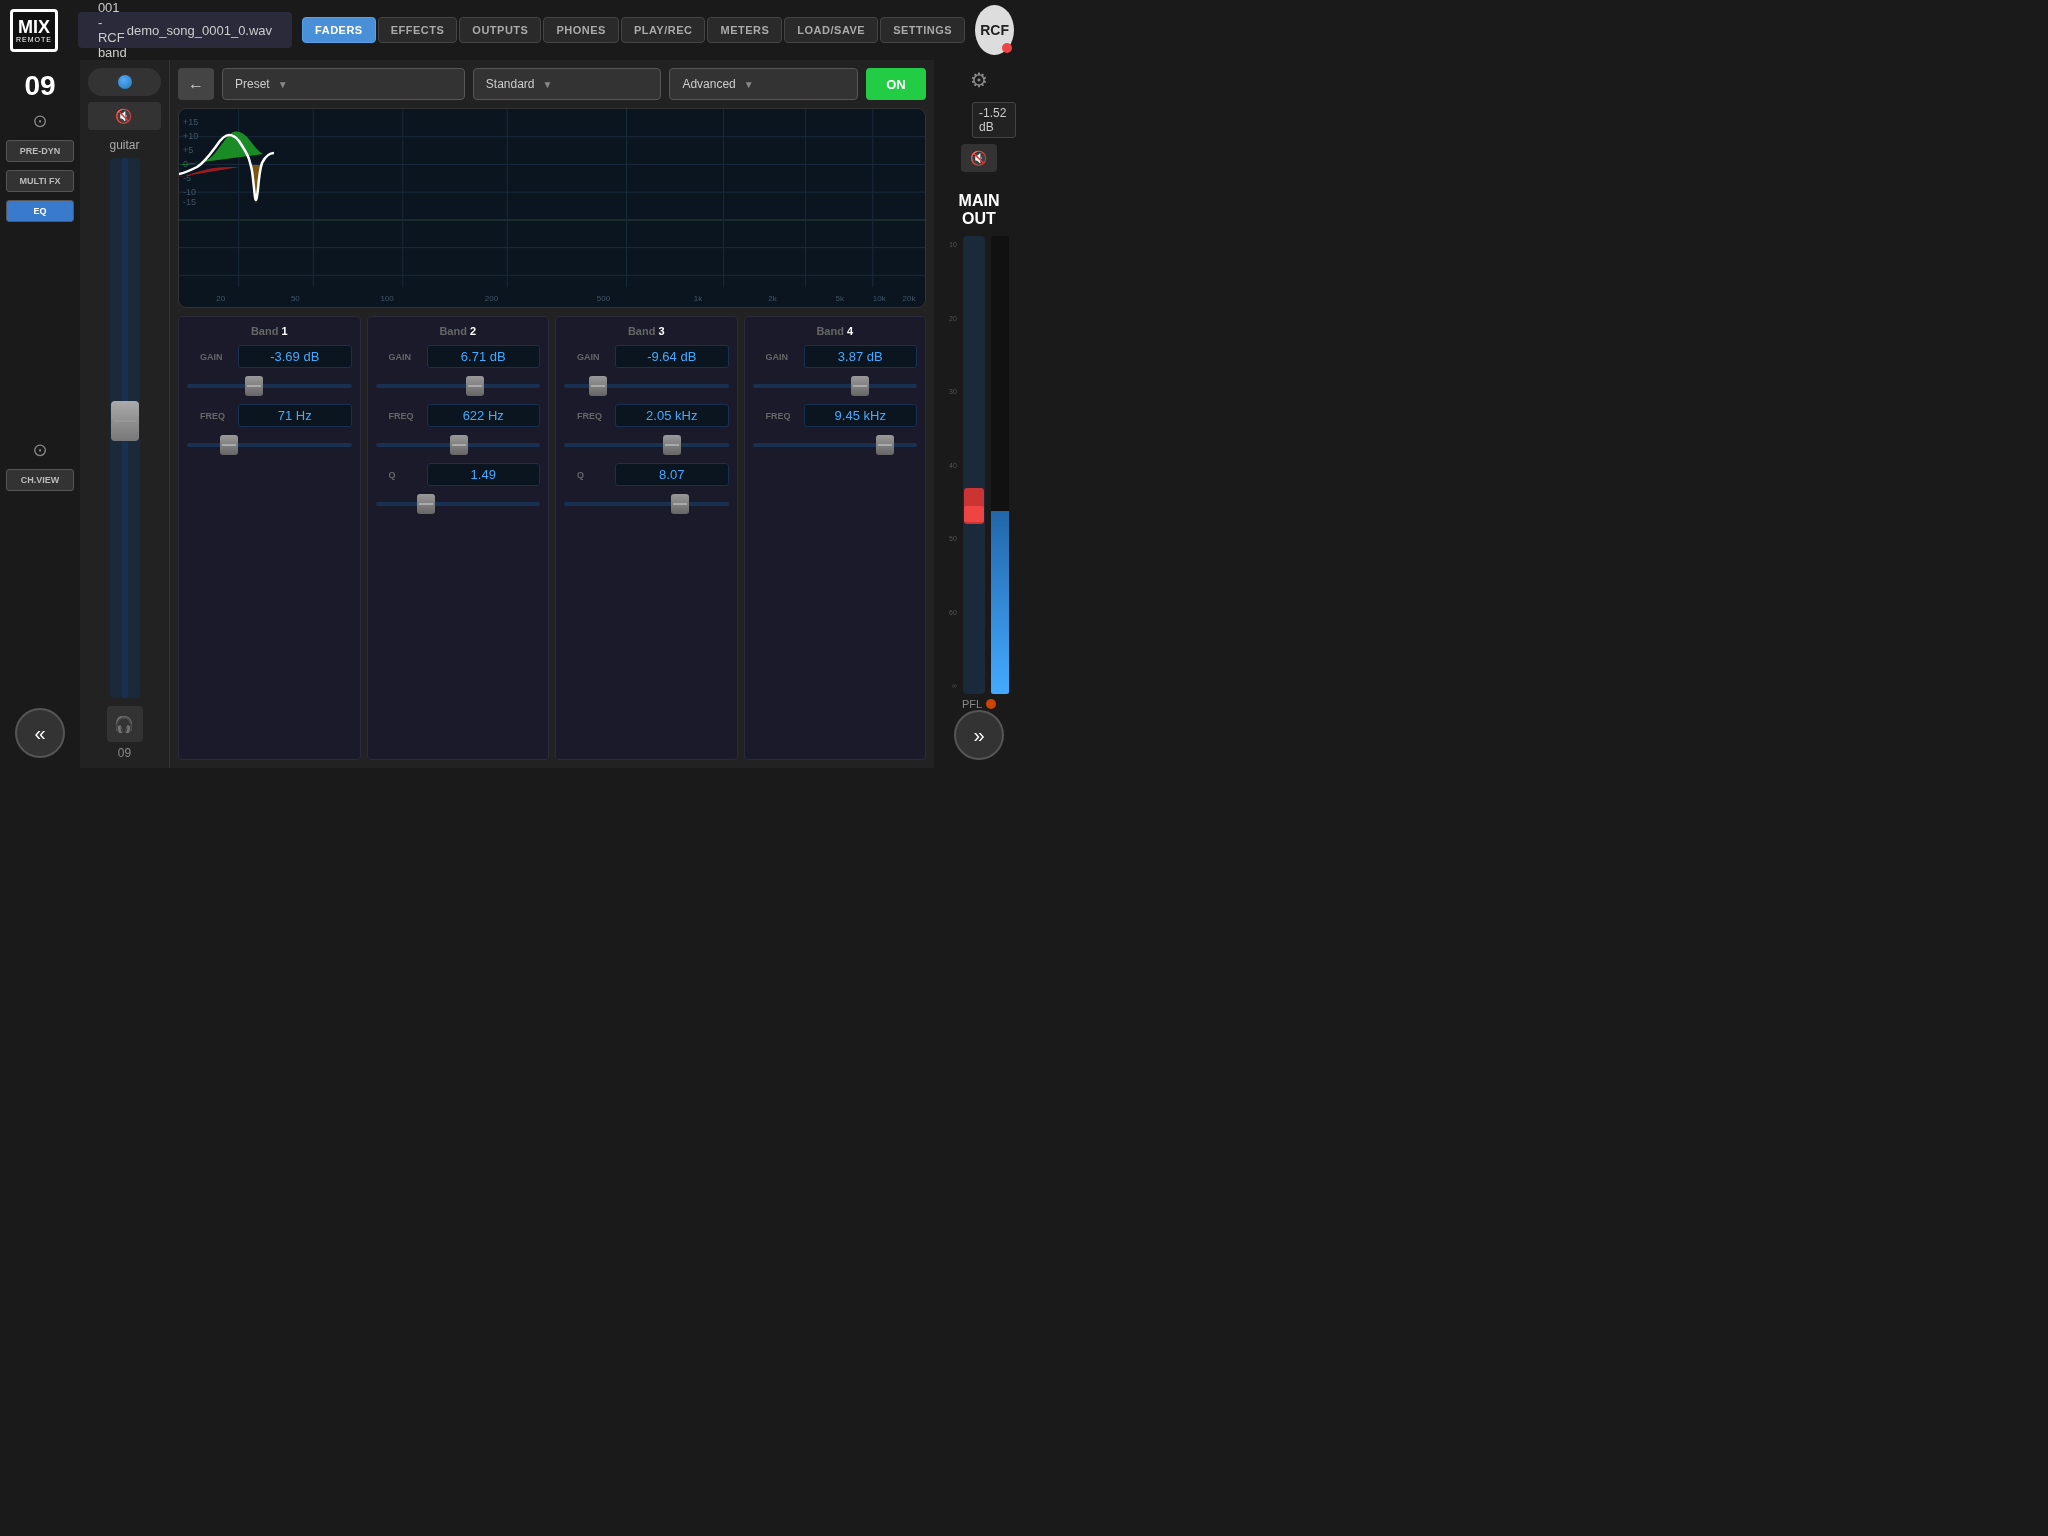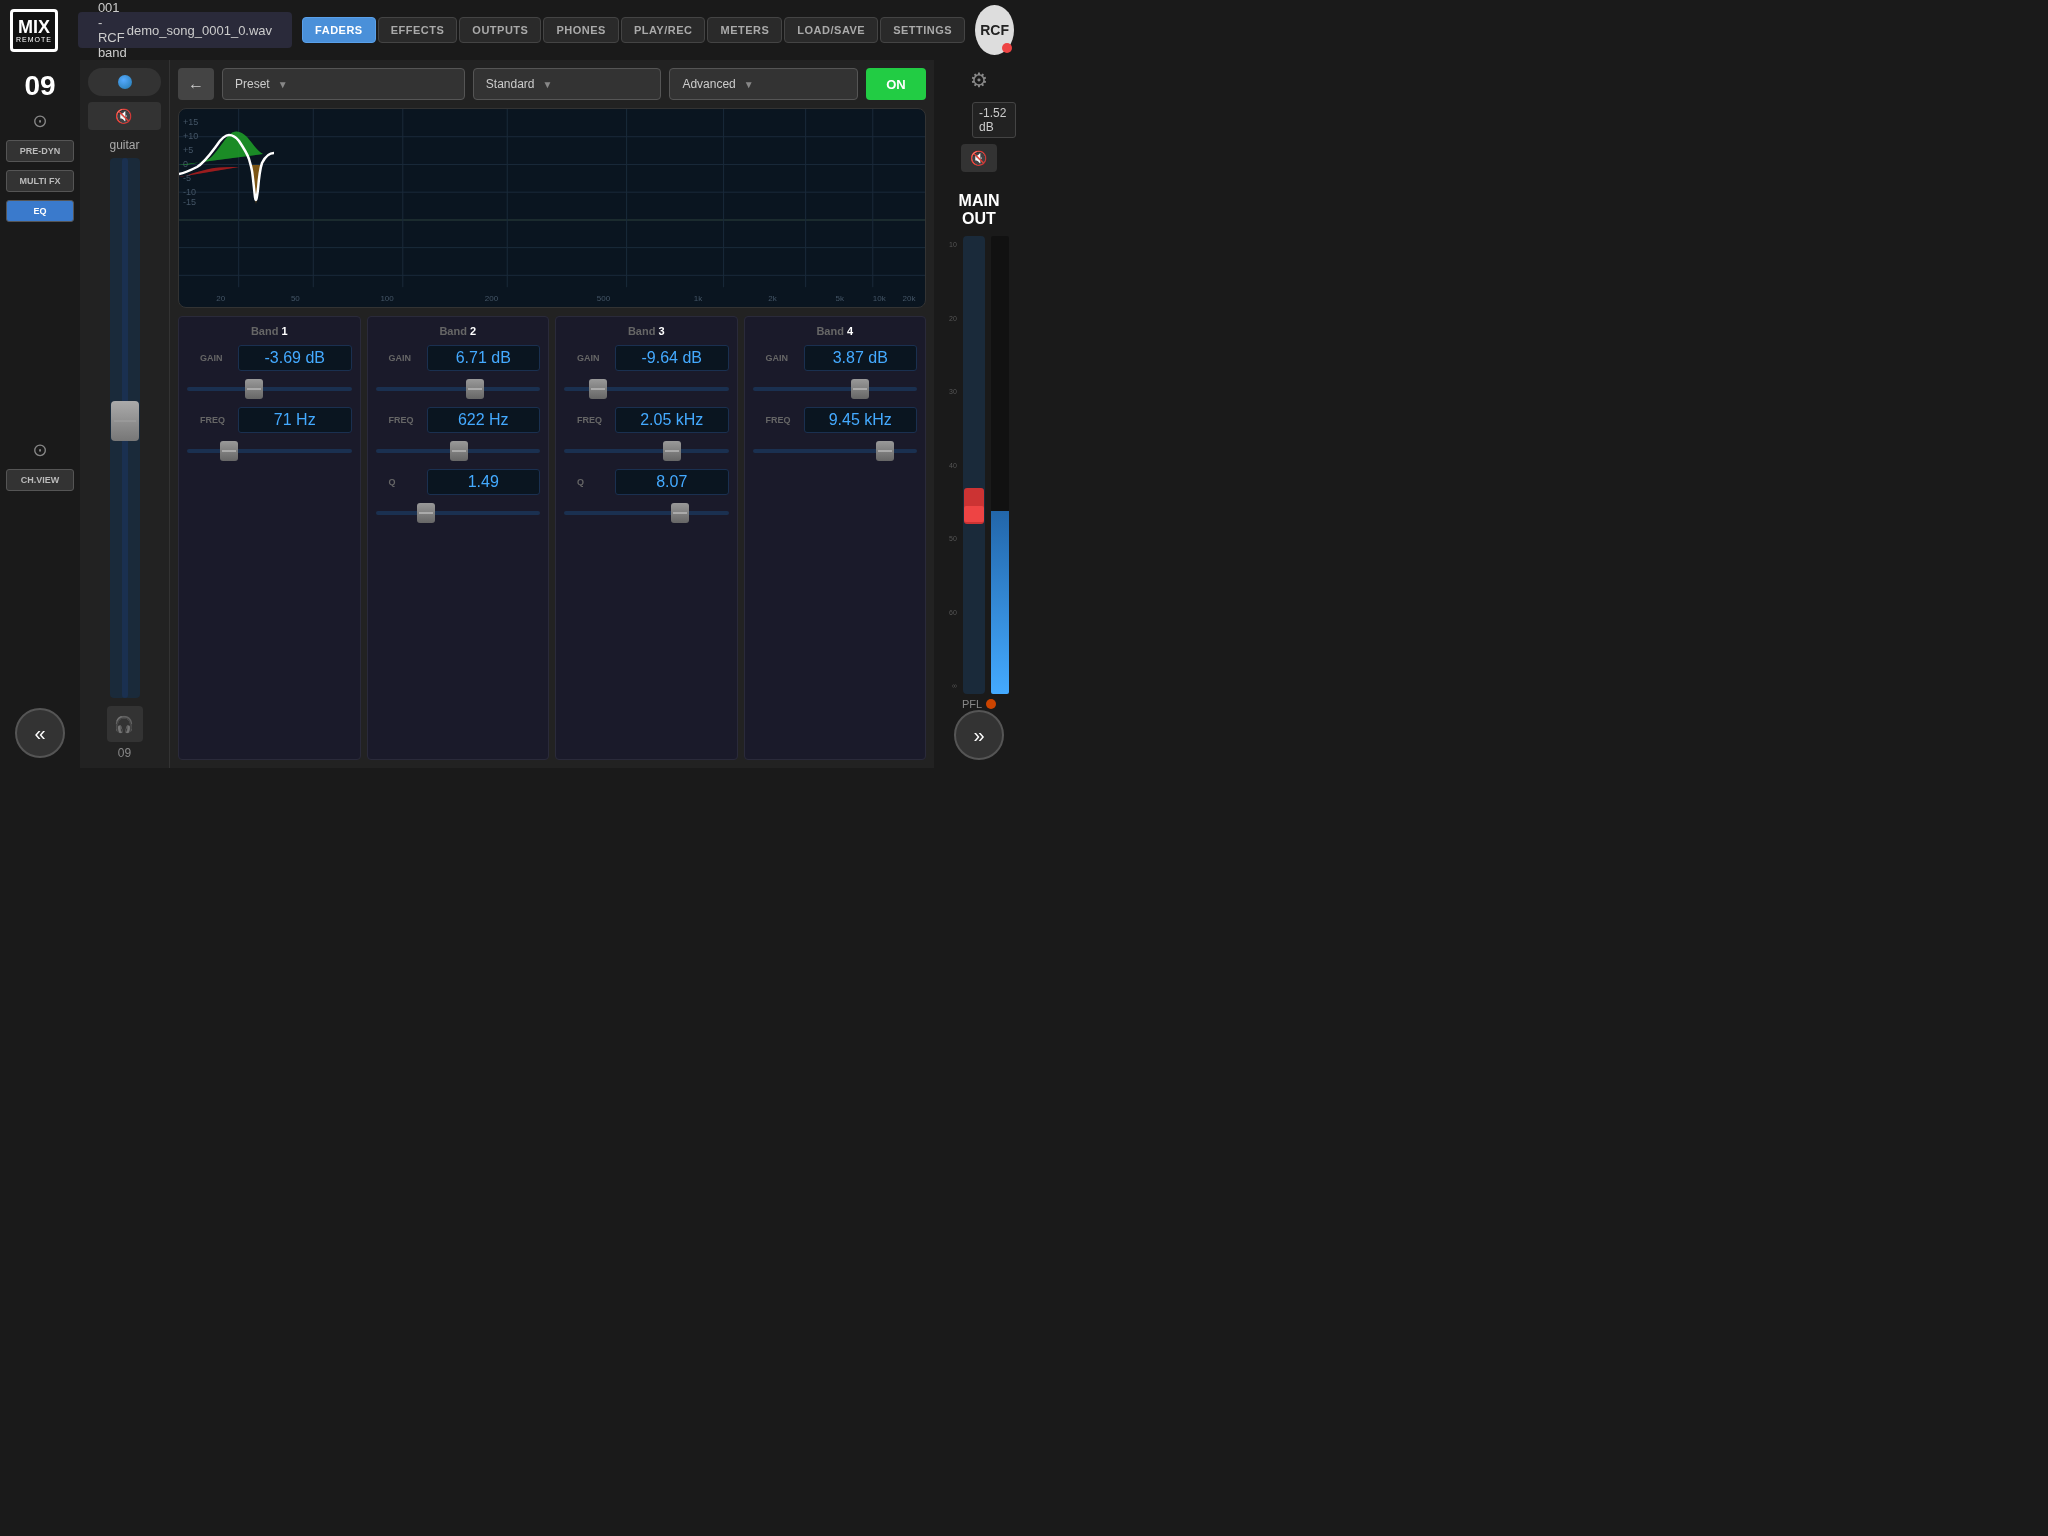--- a/index.html
+++ b/index.html
@@ -382,21 +382,21 @@
       font-size: 9px;
       font-weight: bold;
       width: 34px;
       flex-shrink: 0;
       margin-left: 13px;
     }
     .param-value {
       flex: 1;
       background: #0a1520;
       color: #4af;
-      font-size: 16px;
+      font-size: 13px;
       text-align: center;
       padding: 3px 4px;
       border-radius: 3px;
       border: 1px solid #1a3050;
     }
     .h-slider-container {
       width: 100%;
       height: 20px;
       position: relative;
       display: flex;

